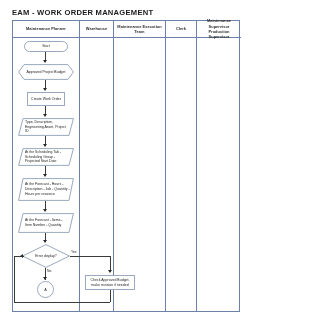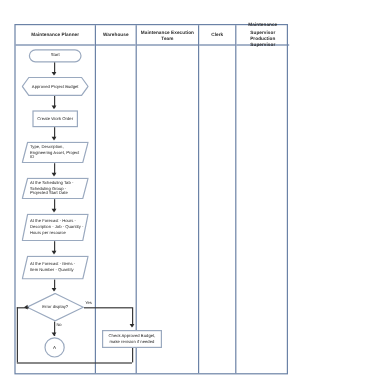--- a/index.html
+++ b/index.html
@@ -145,20 +145,21 @@
     font-size: 3.4px;
     color: #1e1e1e;
     white-space: nowrap;
   }
 </style>
 </head>
 <body>
 
 <div id="root">
 
+  <div id="doc-title">EAM - WORK ORDER MANAGEMENT</div>
 
   <div id="lane-table">
 
     <div class="lane-col" style="left:0; width:67px;">
       <div class="lane-head">
         <span class="lane-head-text">Maintenance Planner</span>
       </div>
     </div>
 
     <div class="lane-col" style="left:67px; width:34px;">

